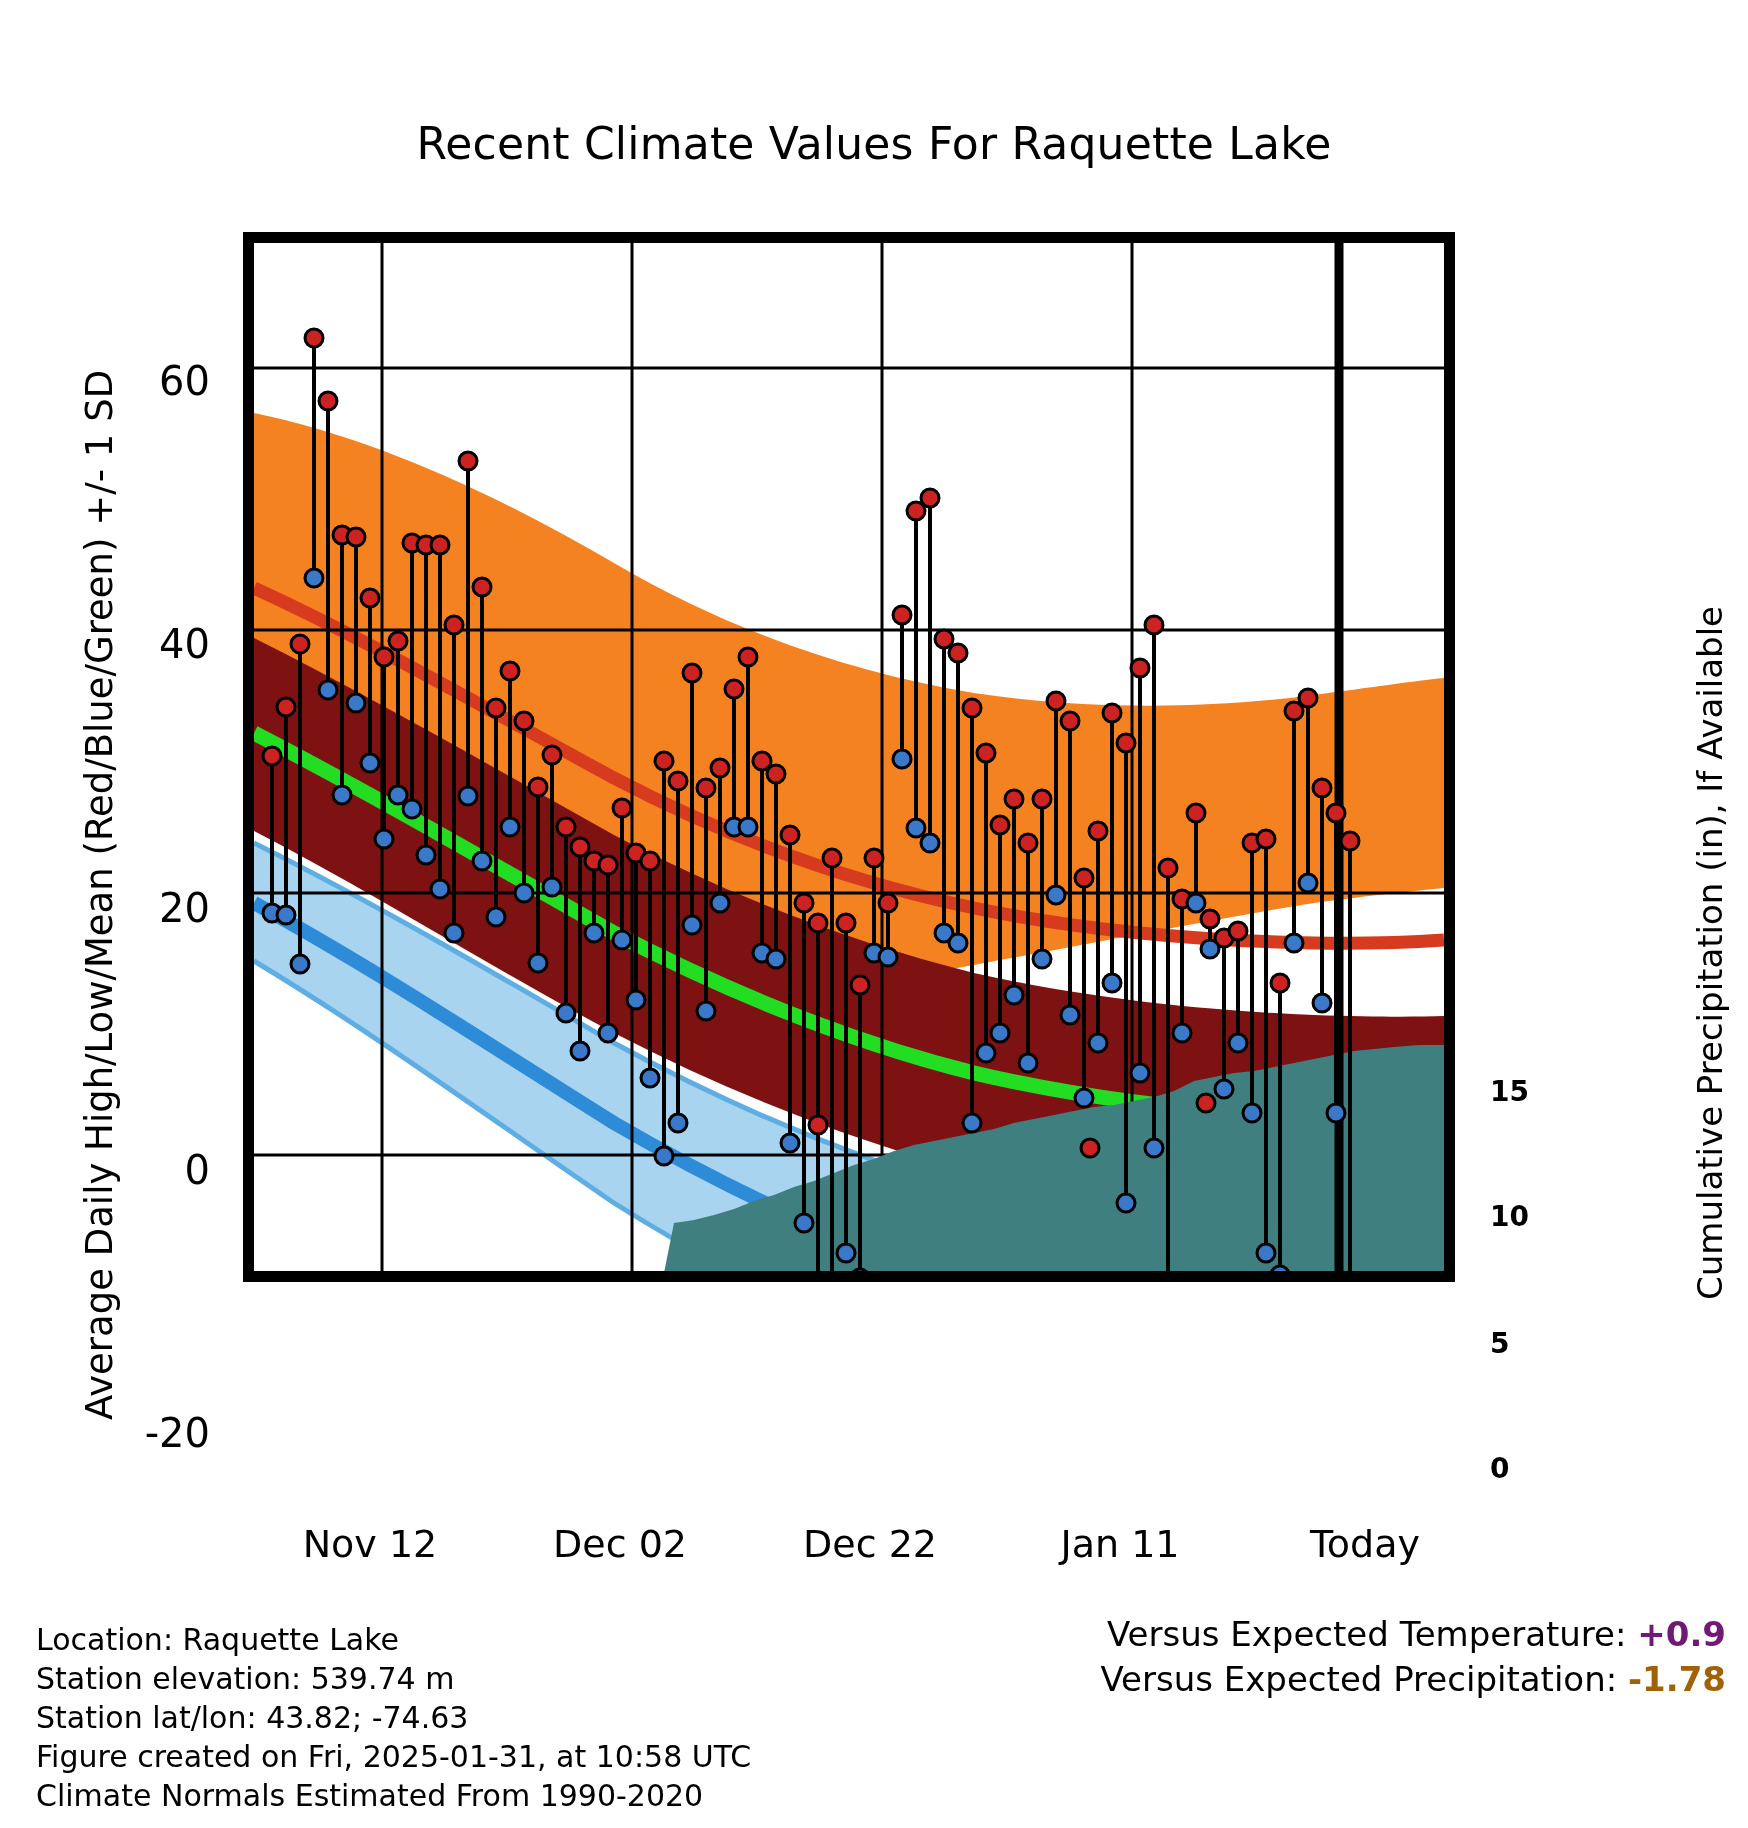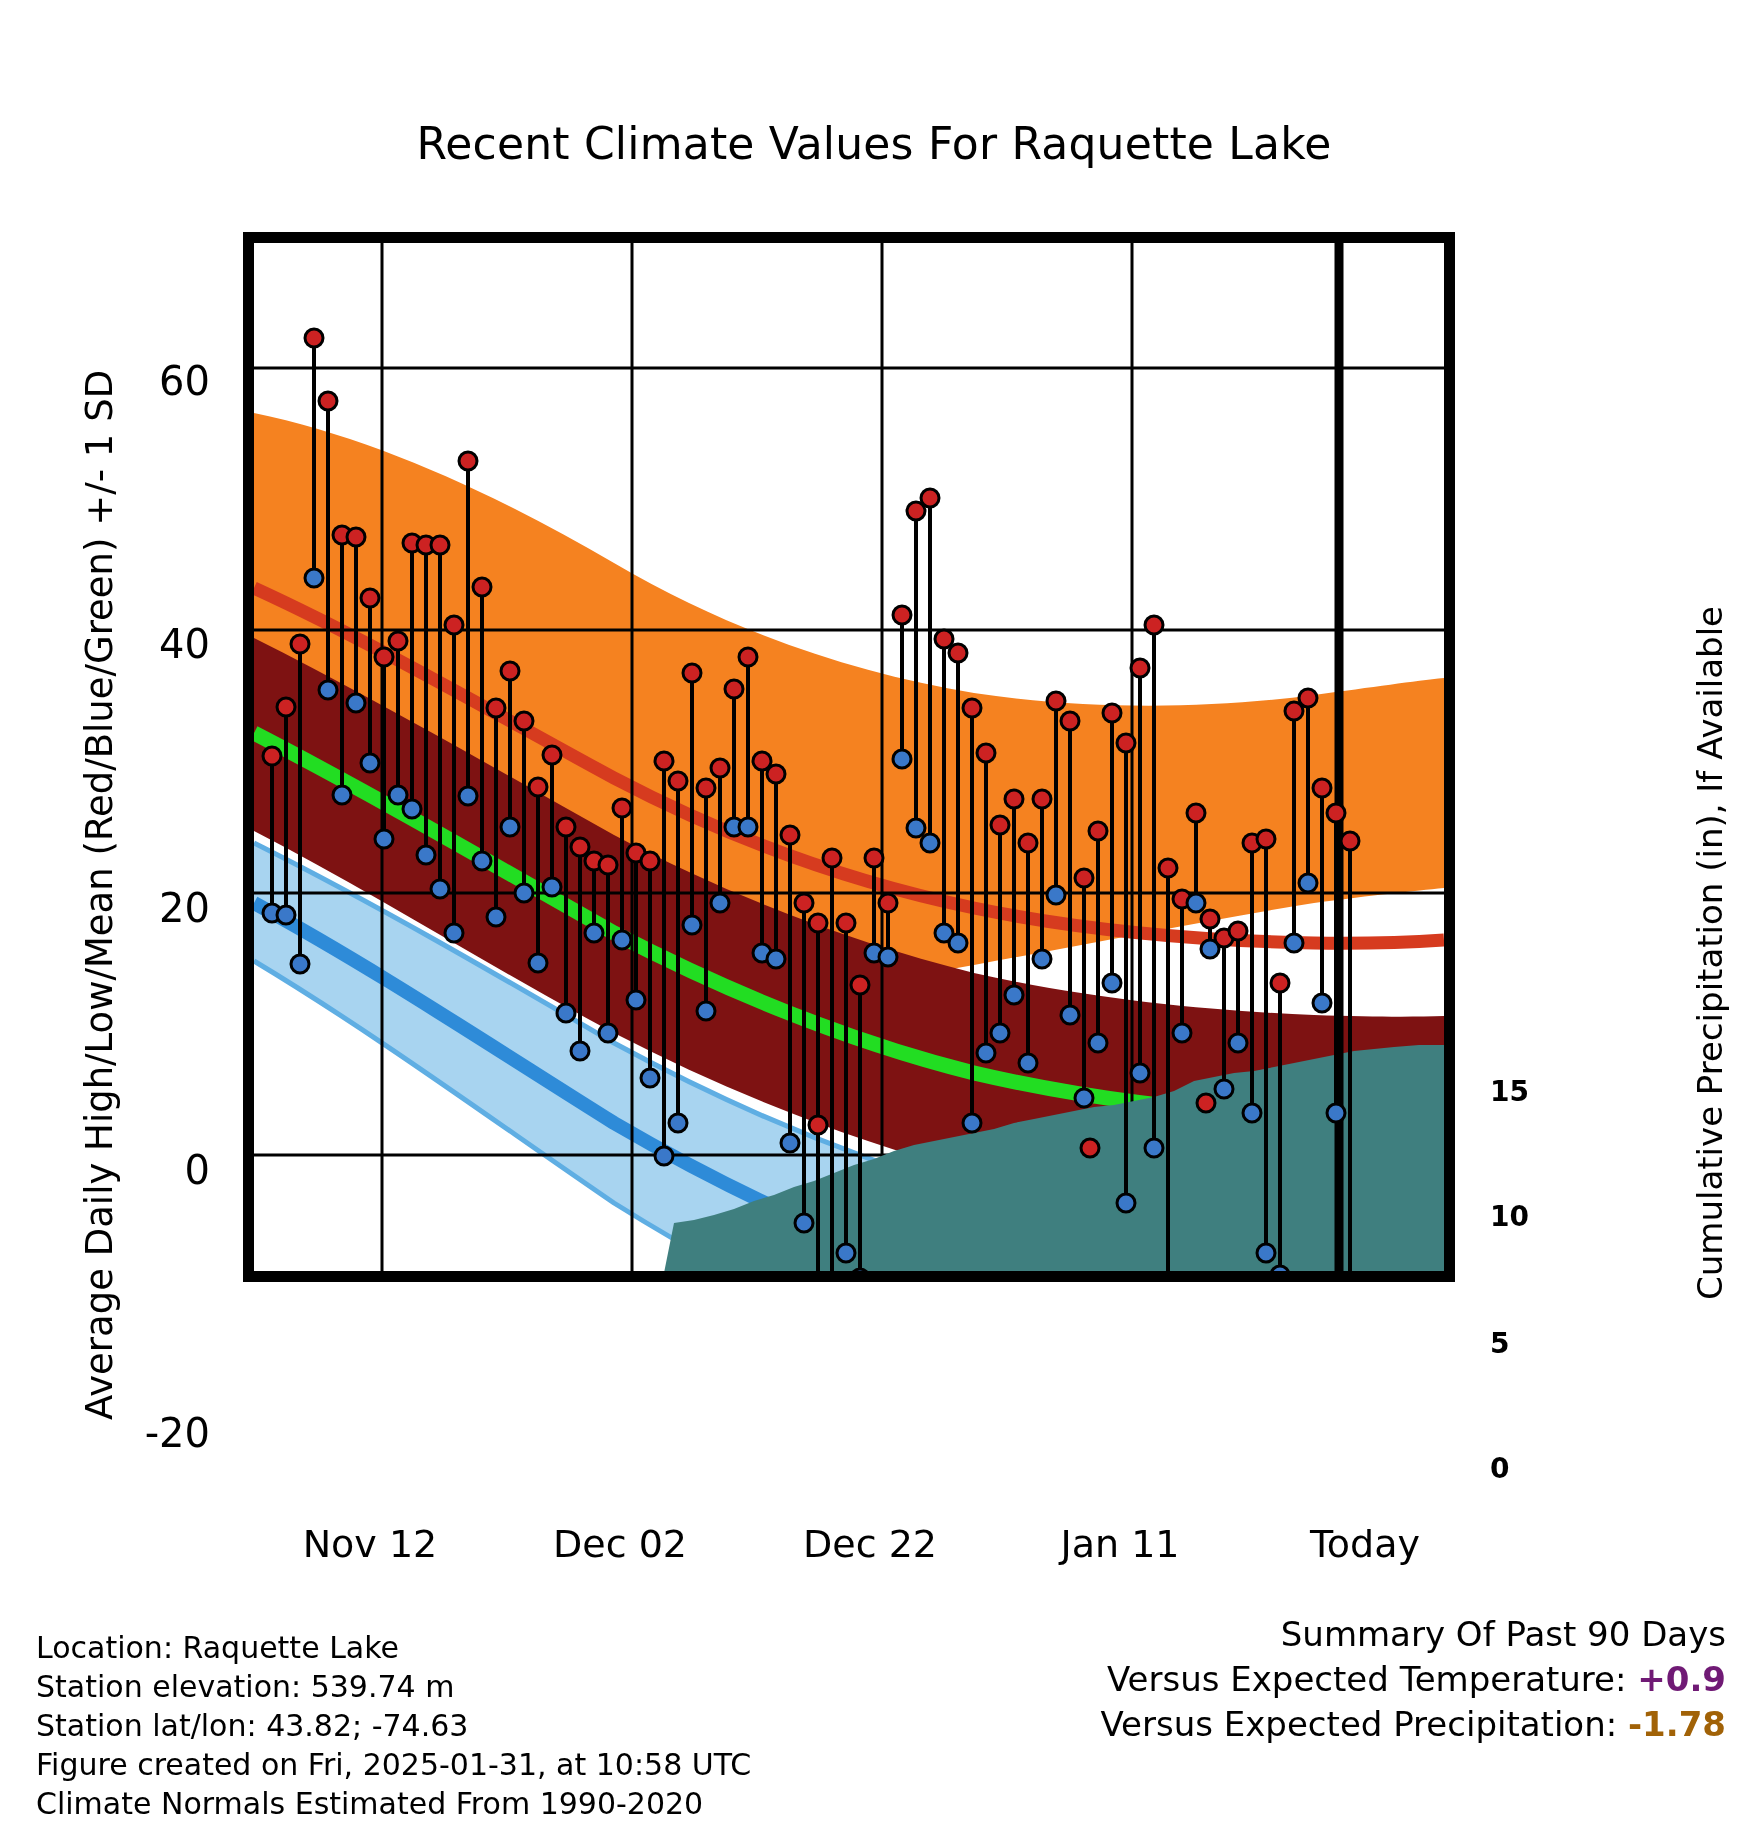--- a/index.html
+++ b/index.html
@@ -93,21 +93,20 @@
     text-align: center;
     font-size: 37px;
   }
   
   .footer-left {
     position: absolute;
     left: 36px;
     top: 1620px;
     font-size: 30px;
     line-height: 39px;
-    margin-top: 8px;
   }
   .footer-right {
     position: absolute;
     right: 22px;
     top: 1612px;
     font-size: 34px;
     line-height: 45px;
     text-align: right;
   }
   .footer-right .row {
@@ -463,21 +462,20 @@
 
   <div class="footer-left">
     <div>Location: Raquette Lake</div>
     <div>Station elevation: 539.74 m</div>
     <div>Station lat/lon: 43.82; -74.63</div>
     <div>Figure created on Fri, 2025-01-31, at 10:58 UTC</div>
     <div>Climate Normals Estimated From 1990-2020</div>
   </div>
 
   <div class="footer-right">
-    <div class="row">Summary Of Past 90 Days</div>
     <div class="row">
       <span>Versus Expected Temperature:</span>
       <span class="val-temp">+0.9</span>
     </div>
     <div class="row">
       <span>Versus Expected Precipitation:</span>
       <span class="val-precip">-1.78</span>
     </div>
   </div>
 

